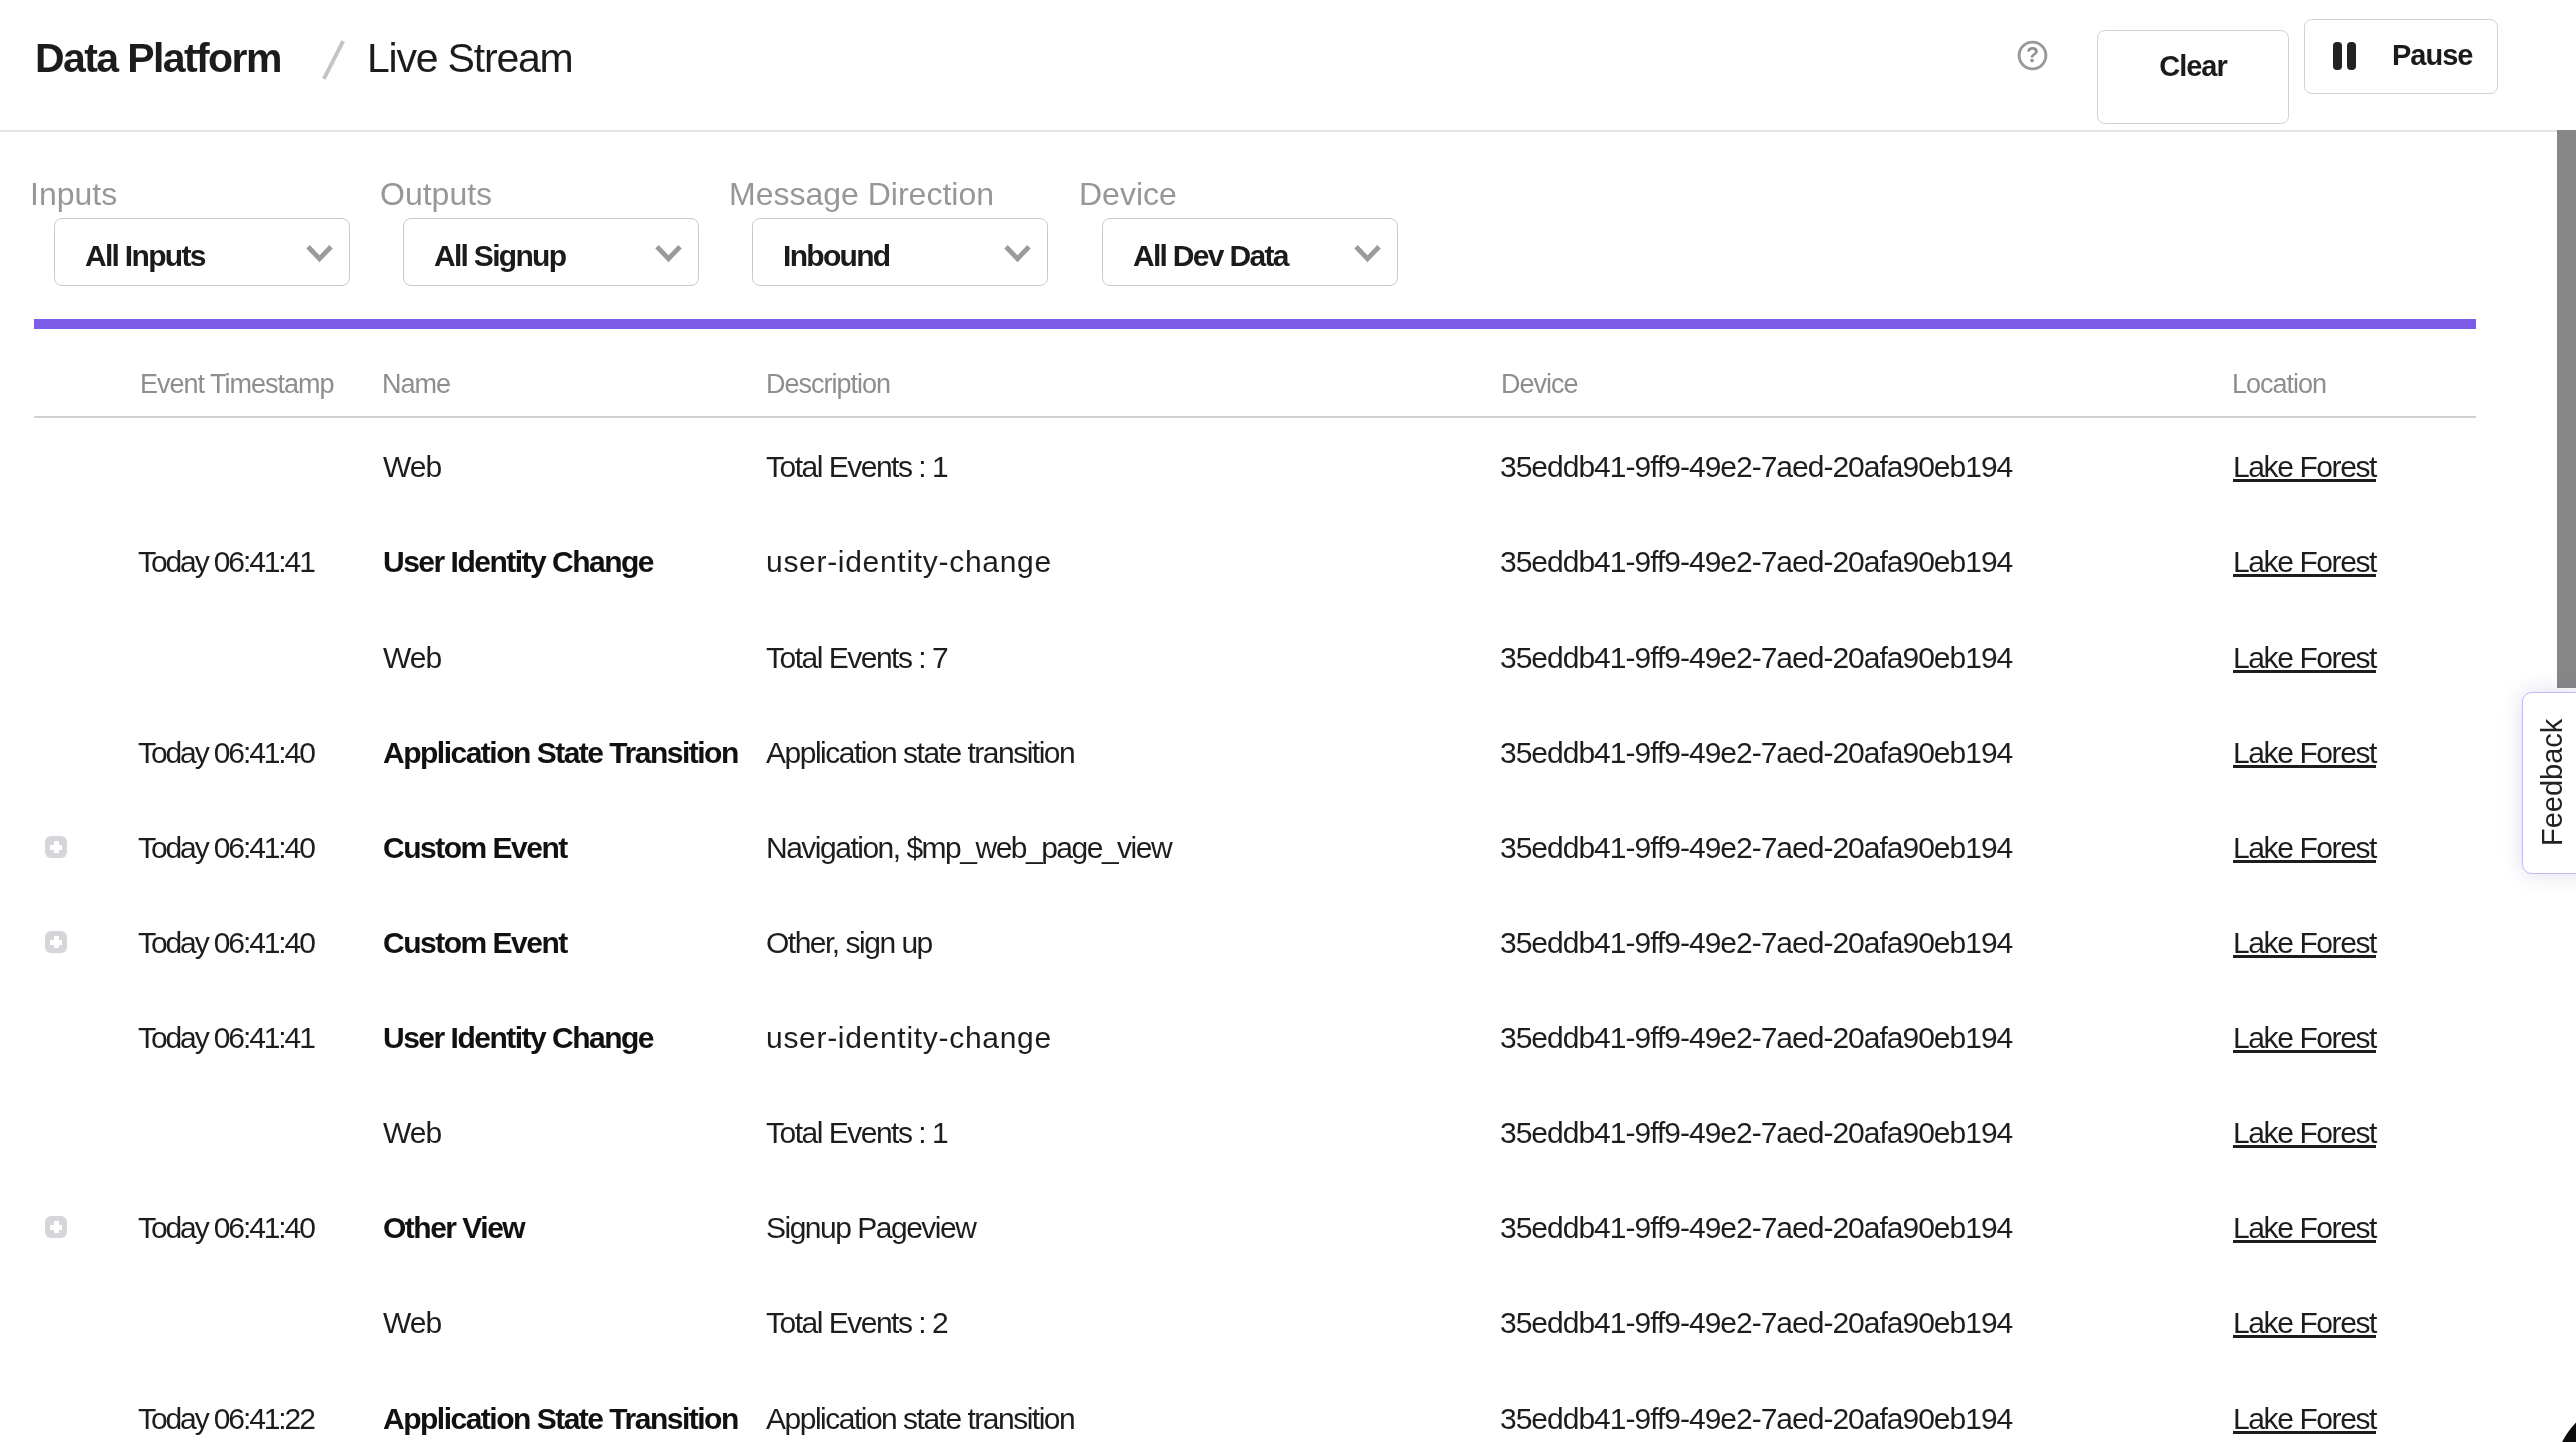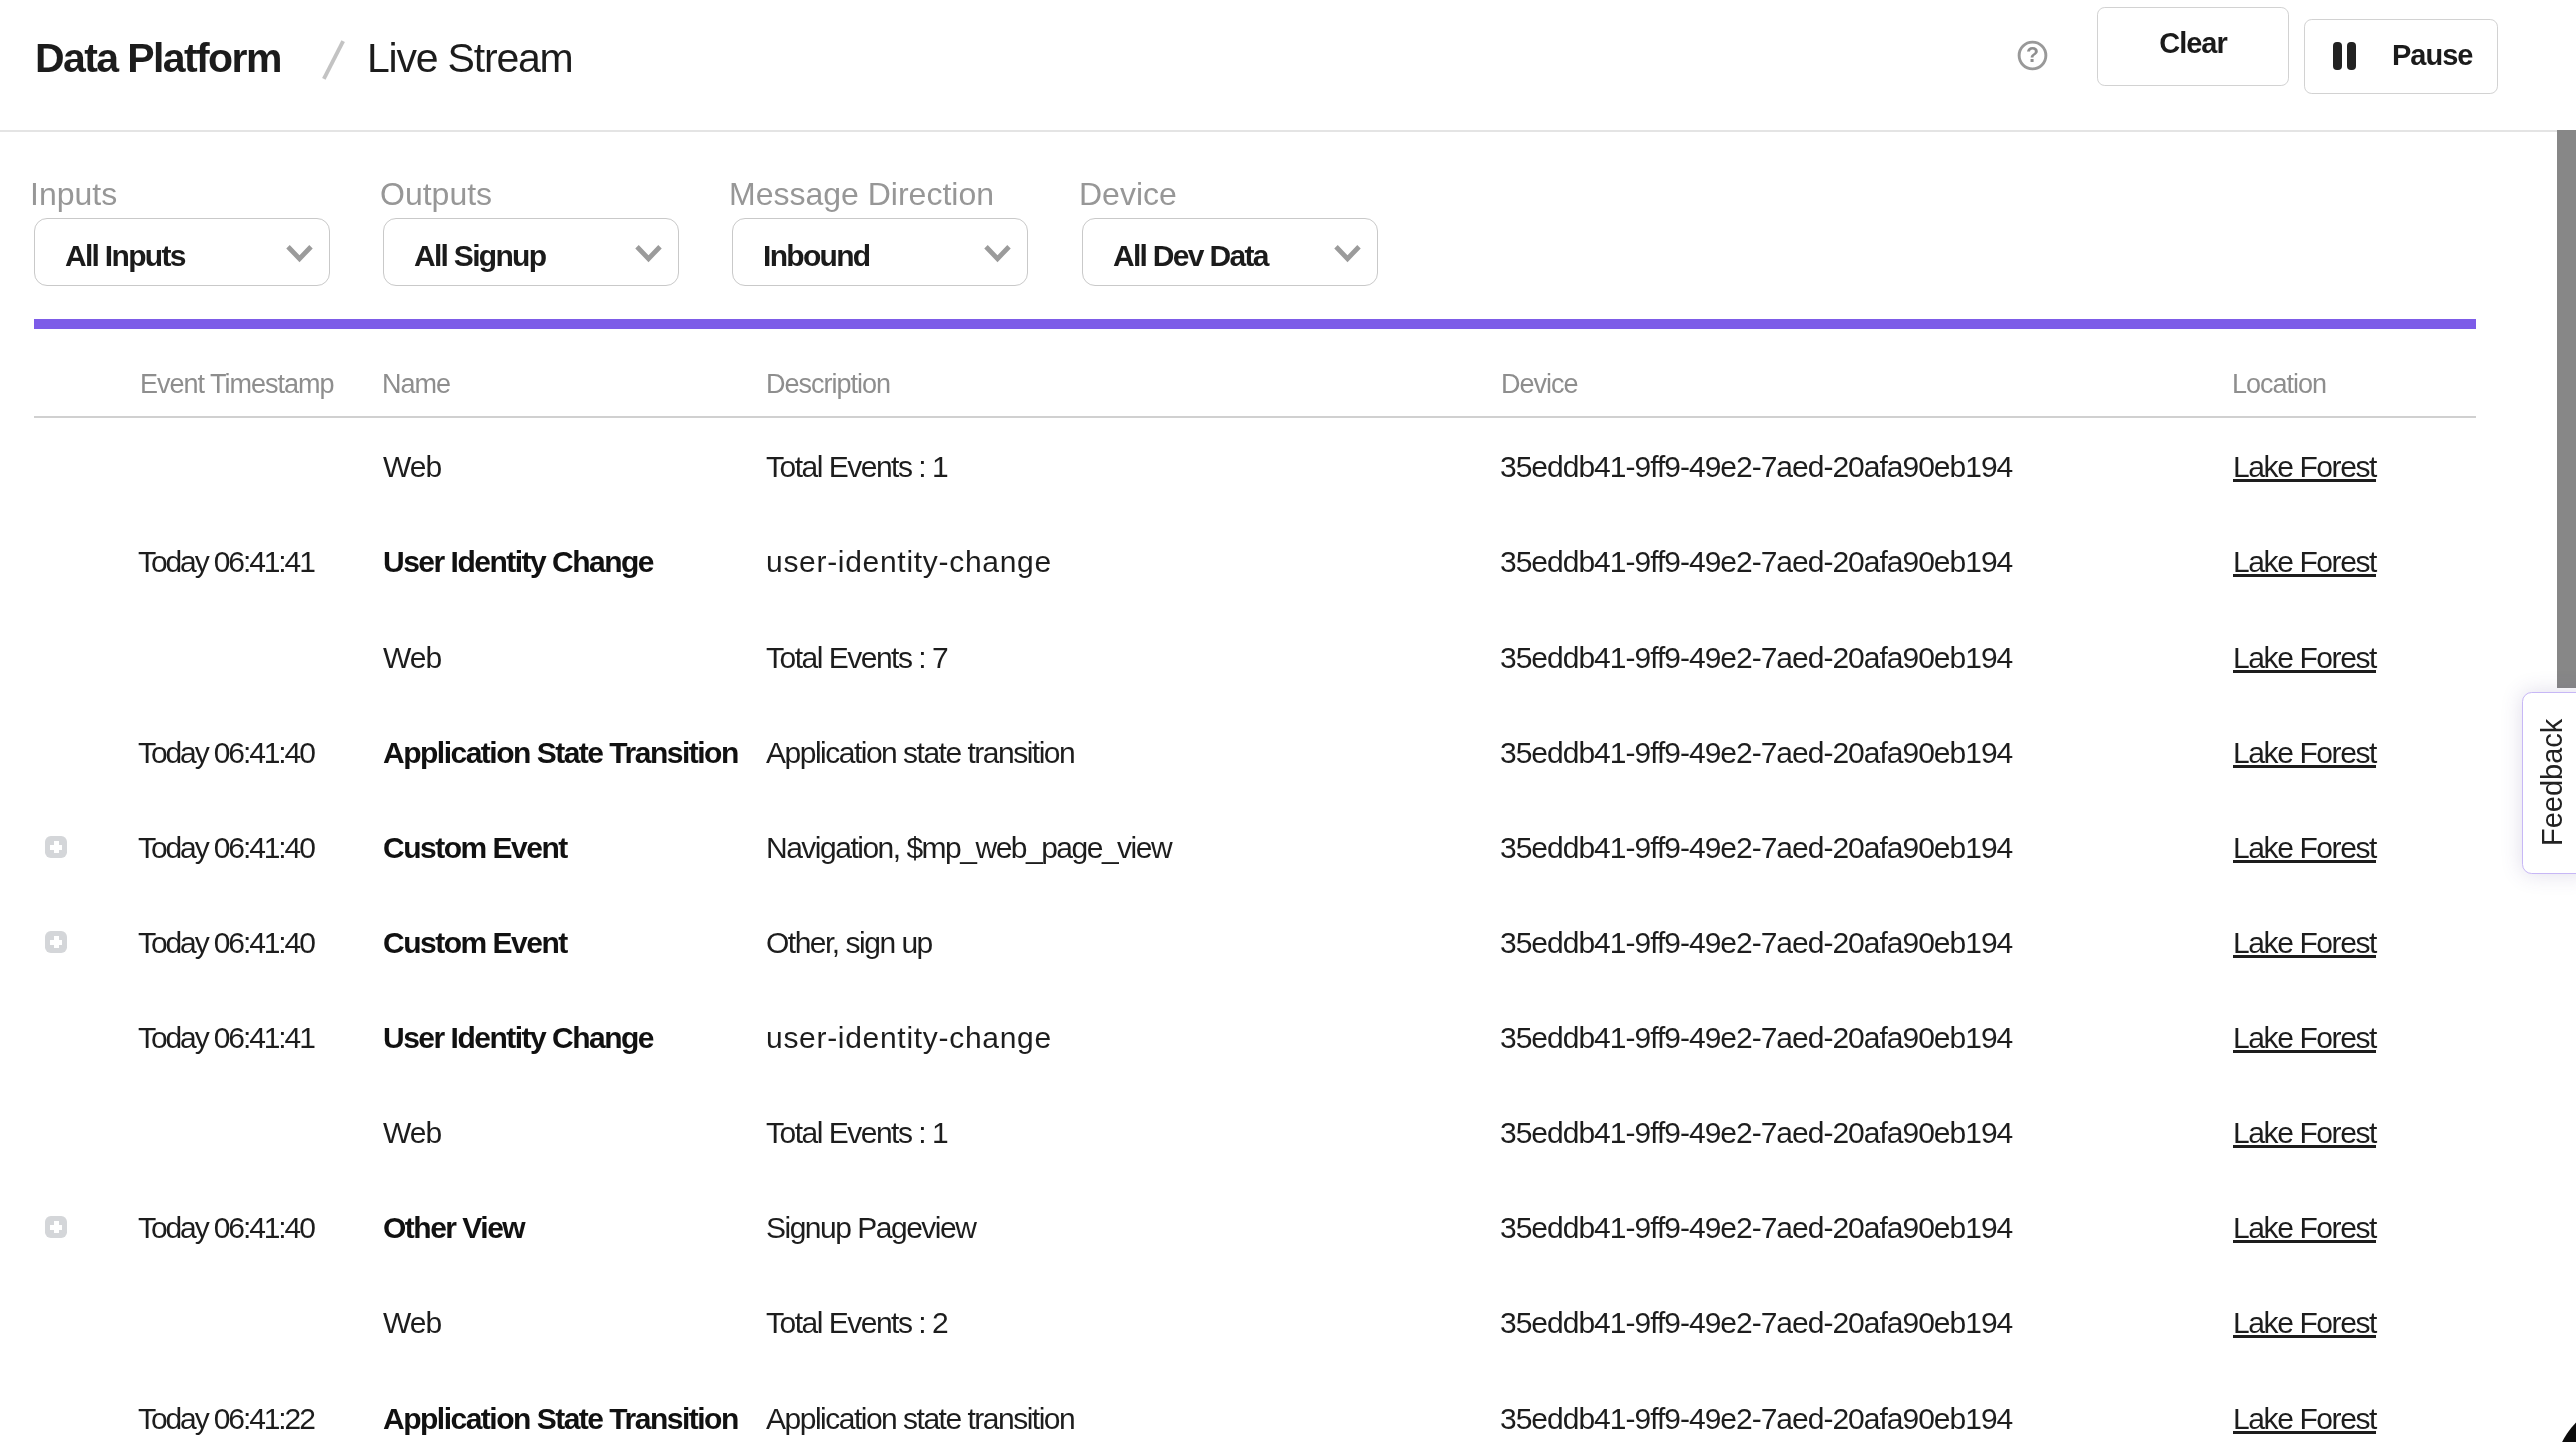--- a/index.html
+++ b/index.html
@@ -8,32 +8,32 @@
 .abs { position:absolute; }
 
 
 #bc1 { left:35px; top:35px; font-size:41px; font-weight:700; letter-spacing:-1.6px; color:#1c1c1c; line-height:47px; }
 #bc2 { left:367px; top:35px; font-size:41px; font-weight:400; letter-spacing:-1.2px; color:#1c1c1c; line-height:47px; }
 #slash { left:320px; top:39px; }
 
 
 #help { left:2017px; top:40px; }
 .btn { border:1.9px solid #d2d2d2; border-radius:7.8px; background:#fff; }
-#clearbtn { left:2097px; top:7px; width:192px; height:79px; }
+#clearbtn { left:2097px; top:30px; width:192px; height:94px; }
 #clearbtn span { position:absolute; left:0; right:0; top:0; line-height:71px; text-align:center;
   font-size:29px; font-weight:700; letter-spacing:-1px; color:#1b1b1b; }
 #pausebtn { left:2304px; top:19.4px; width:194px; height:75px; }
 #pausebtn .txt { position:absolute; left:87px; top:0; line-height:71px;
   font-size:29px; font-weight:700; letter-spacing:-1px; color:#1b1b1b; }
 .pbar { position:absolute; width:8.7px; height:28px; top:21.4px; background:#222; border-radius:3.9px; }
 #hdrline { left:0; top:130px; width:2576px; height:1.9px; background:#e4e4e4; }
 
 
 .flabel { top:179px; font-size:32px; letter-spacing:0px; color:#979797; line-height:31px; }
-.fbox { top:218px; width:296px; height:68px; border:1.9px solid #c9c9c9; border-radius:13px; background:#fff; }
+.fbox { top:218px; width:296px; height:68px; border:1.9px solid #c9c9c9; border-radius:8px; background:#fff;margin-left:20px; }
 .fbox span { position:absolute; left:30px; top:0; line-height:73px; font-size:30px; font-weight:700;
   letter-spacing:-1.7px; color:#1b1b1b; }
 .chev { position:absolute; right:15.5px; top:22px; }
 
 
 #pbar { left:34px; top:319px; width:2442px; height:9.7px; background:#7d5ce8; }
 
 
 .th { top:369px; font-size:27px; letter-spacing:-1px; color:#8e8e8e; line-height:31px; }
 #thline { left:34px; top:416px; width:2442px; height:1.9px; background:#d0d0d0; }

